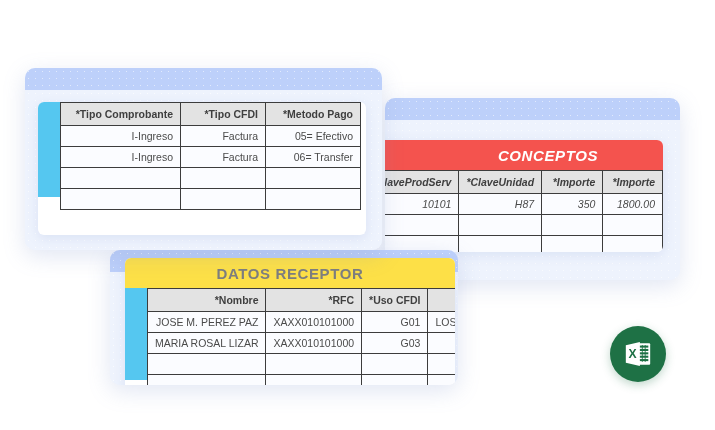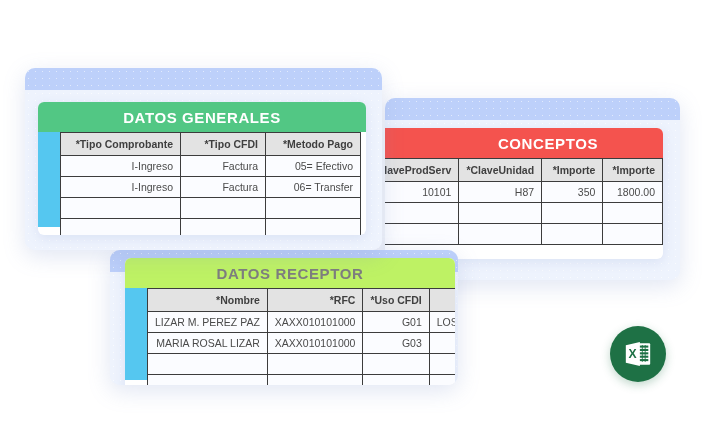--- a/index.html
+++ b/index.html
@@ -43,41 +43,41 @@
 
   
   .titlebar{
     height:30px;
     display:flex;align-items:center;justify-content:center;
     font-size:15px;font-weight:bold;letter-spacing:.6px;
     color:#ffffff;
   }
   .titlebar.green{background:#52c784;}
   .titlebar.red{background:#f4534e;}
-  .titlebar.yellow{background:#bef264;color:#7e7e7e;}
+  .titlebar.yellow{background:#fde047;color:#7e7e7e;}
 
   
   .tablewrap{display:flex;}
   .sidebar-accent{background:#55c7f0;flex:0 0 auto;}
   table{border-collapse:collapse;font-size:10.5px;color:#4a4a4a;table-layout:fixed;}
   th,td{
     border:1px solid #3c3c3c;
     padding:0 7px;
     text-align:right;
     font-weight:normal;
     height:20px;
     white-space:nowrap;
     overflow:hidden;
     background:#fbfcff;
   }
   th{background:#e3e3e3;font-weight:bold;color:#3f3f3f;font-size:10.5px;height:22px;}
 
   
   #card-conceptos{left:385px;top:98px;width:295px;height:182px;}
-  #card-conceptos .panel{left:-12px;top:8px;width:290px;height:131px;}
+  #card-conceptos .panel{left:-12px;top:20px;width:290px;height:112px;font-style:italic;}
   #card-conceptos .titlebar{padding-left:60px;}
 
   #card-receptor{left:110px;top:250px;width:348px;height:135px;}
   #card-receptor .panel{left:15px;top:-14px;width:330px;height:132px;}
 
   #card-generales{left:25px;top:68px;width:357px;height:182px;}
   #card-generales .panel{left:13px;top:12px;width:328px;height:133px;}
 
   
   .excel-badge{
@@ -156,21 +156,21 @@
             <thead>
               <tr>
                 <th>*Nombre</th>
                 <th>*RFC</th>
                 <th>*Uso CFDI</th>
                 <th>Calle</th>
               </tr>
             </thead>
             <tbody>
               <tr>
-                <td>LIZAR M. PEREZ PAZ</td>
+                <td>JOSE M. PEREZ PAZ</td>
                 <td>XAXX010101000</td>
                 <td>G01</td>
                 <td>LOS CAMPOS</td>
               </tr>
               <tr>
                 <td>MARIA ROSAL LIZAR</td>
                 <td>XAXX010101000</td>
                 <td>G03</td>
                 <td>RIO AZUL</td>
               </tr>
@@ -190,21 +190,20 @@
           </table>
         </div>
       </div>
     </div>
   </div>
 
   <div class="card" id="card-generales">
     <div class="card-topstrip"></div>
     <div class="card-body">
       <div class="panel">
-        <div class="titlebar green">DATOS GENERALES</div>
         <div class="tablewrap">
           <div class="sidebar-accent" style="width:22px;height:95px"></div>
           <table>
             <colgroup>
               <col style="width:120px">
                 <col style="width:85px">
                 <col style="width:95px">
             </colgroup>
             <thead>
               <tr>

